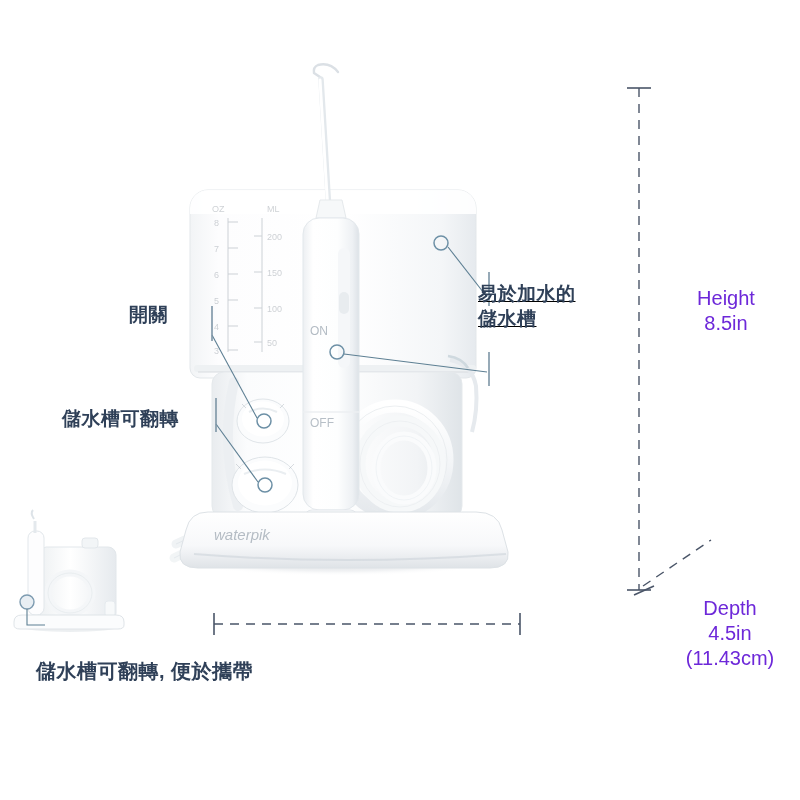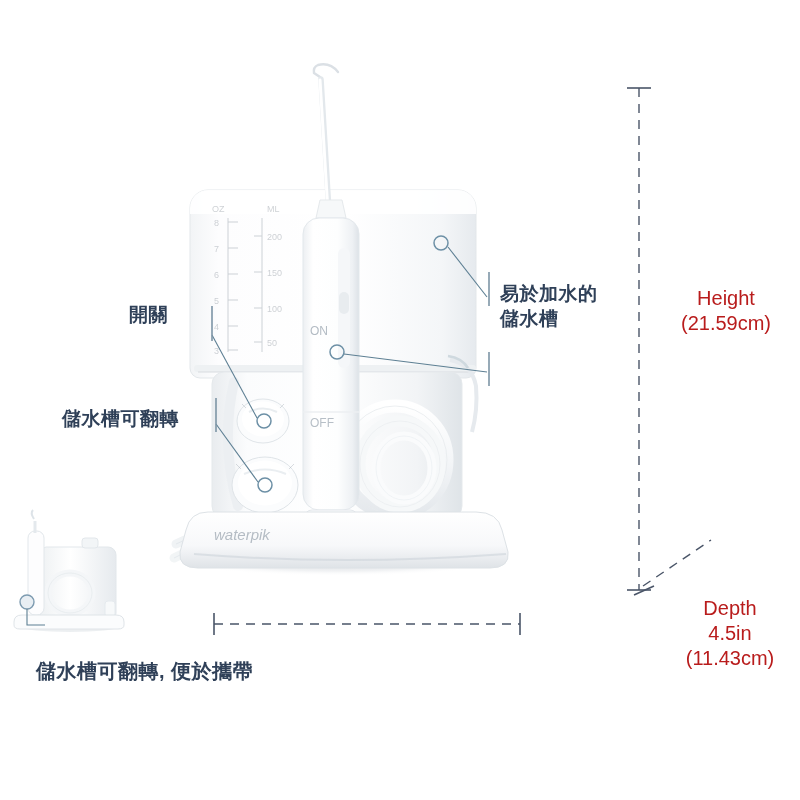--- a/index.html
+++ b/index.html
@@ -23,21 +23,21 @@
   .abs { position: absolute; }
   .txt-cjk {
     color: #2f4058;
     font-size: 19px;
     line-height: 25px;
     letter-spacing: 0.5px;
     font-weight: 600;
     white-space: nowrap;
   }
   .txt-dim {
-    color: #b91c1c;
+    color: #6d28d9;
     font-size: 20px;
     line-height: 25px;
     text-align: center;
     white-space: nowrap;
     font-weight: 400;
   }
   .callout-line {
     stroke: #5d7f93;
     stroke-width: 1.1;
     fill: none;
@@ -305,31 +305,31 @@
     <g>
       <path d="M643 586 L711 540" class="dim-line"></path>
       <path d="M634 595 L654 586" class="dim-cap"></path>
     </g>
   </svg>
 
   <div class="abs txt-cjk" style="left:129px; top:302px;">開關</div>
 
   <div class="abs txt-cjk" style="left:62px; top:406px;">儲水槽可翻轉</div>
 
-  <div class="abs" style="left:500px; top:281px;">
+  <div class="abs" style="left:478px; top:281px;text-decoration:underline;">
     <div class="txt-cjk">易於加水的</div>
     <div class="txt-cjk">儲水槽</div>
   </div>
 
 
   <div class="abs txt-cjk" style="left:36px; top:659px; font-size:20px;">儲水槽可翻轉, 便於攜帶</div>
 
   <div class="abs" style="left:661px; top:286px; width:130px;">
     <div class="txt-dim">Height</div>
-    <div class="txt-dim">(21.59cm)</div>
+    <div class="txt-dim">8.5in</div>
   </div>
 
 
   <div class="abs" style="left:665px; top:564px; width:130px;margin-top:32px;">
     <div class="txt-dim">Depth</div>
     <div class="txt-dim">4.5in</div>
     <div class="txt-dim">(11.43cm)</div>
   </div>
 
 </div>

